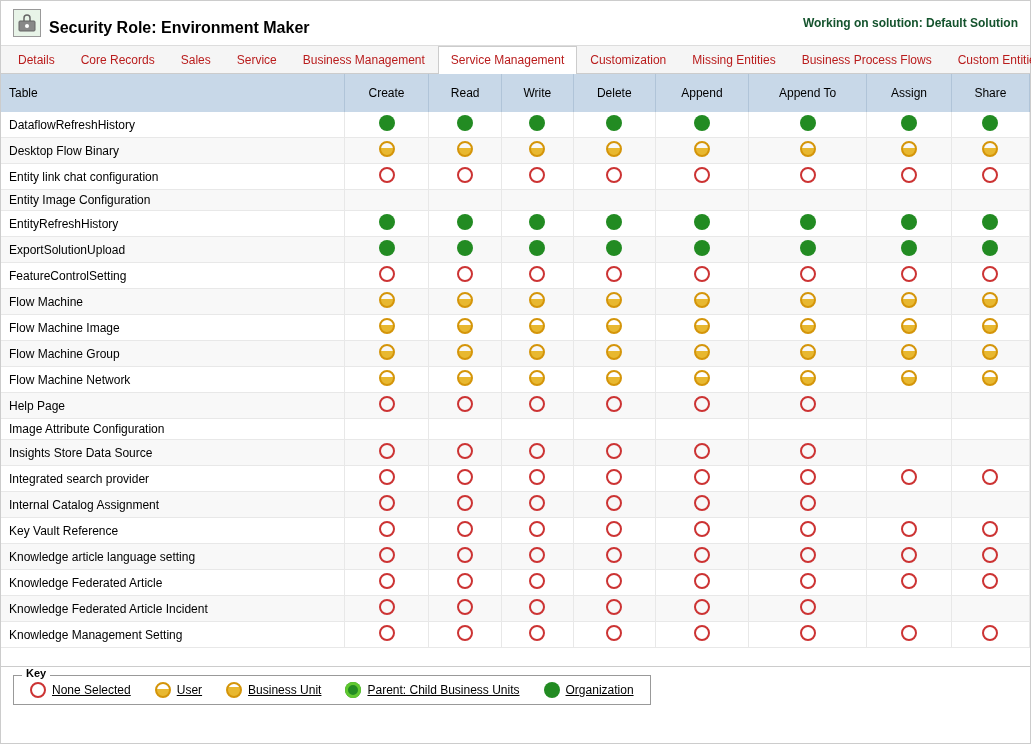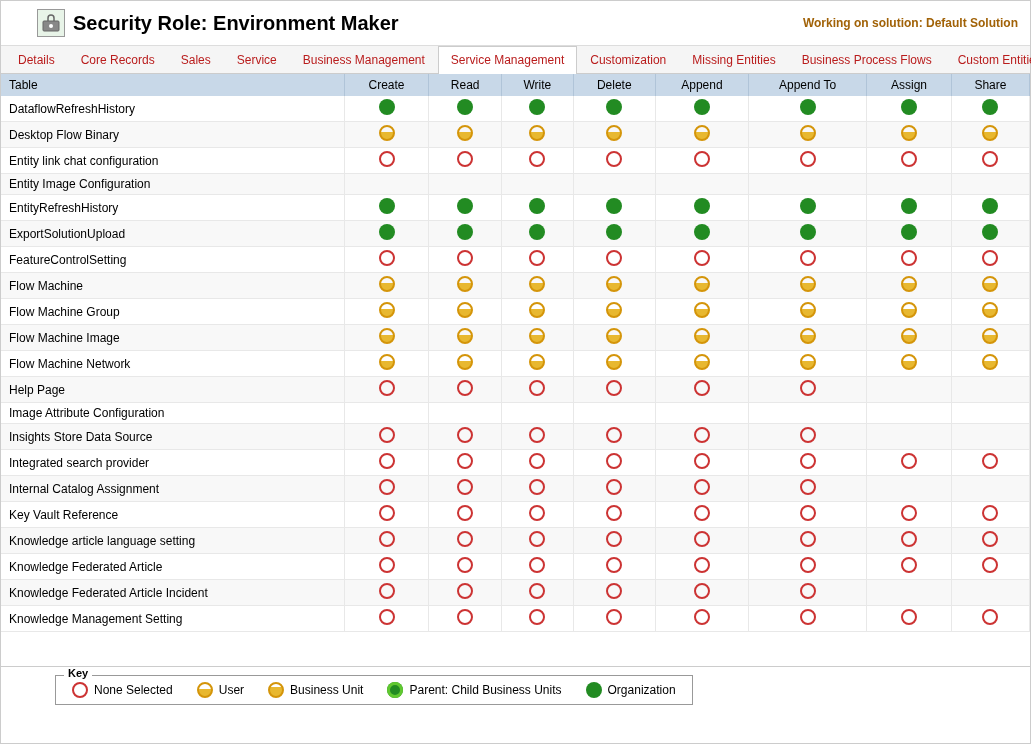--- a/index.html
+++ b/index.html
@@ -1,44 +1,44 @@
 <!DOCTYPE html>
 <html><head>
   <meta charset="utf-8">
   <style>
     * { box-sizing: border-box; margin: 0; padding: 0; }
     body { font-family: 'Segoe UI', Tahoma, Geneva, Verdana, sans-serif; font-size: 12px; background: #f0f0f0; color: #000; }
 
     .main-container { background: #fff; width: 1031px; min-height: 744px; border: 1px solid #ccc; position: relative; }
 
     .header { display: flex; justify-content: space-between; align-items: center; padding: 8px 12px; background: #fff; border-bottom: 1px solid #ddd; }
-    .header-title { display: flex; align-items: center; gap: 8px; font-size: 20px; font-weight: bold; margin-left: 24px; }
+    .header-title { display: flex; align-items: flex-end; gap: 8px; font-size: 16px; font-weight: bold; }
     .header-icon { width: 28px; height: 28px; background: #e8f4e8; border: 1px solid #999; display: flex; align-items: center; justify-content: center; }
-    .header-solution { font-size: 12px; color: #a16207; font-weight: bold; }
+    .header-solution { font-size: 12px; color: #14532d; font-weight: bold; }
 
     .tabs { display: flex; border-bottom: 1px solid #ccc; background: #f5f5f5; padding: 0 4px; }
     .tab { padding: 6px 12px; border: 1px solid transparent; border-bottom: none; cursor: pointer; font-size: 12px; color: #b91c1c; white-space: nowrap; }
     .tab.active { background: #fff; border-color: #ccc; border-bottom-color: #fff; margin-bottom: -1px; z-index: 1; position: relative; }
 
     .content-area { display: flex; flex-direction: column; height: calc(744px - 105px); }
 
     .table-container { flex: 1; overflow-y: auto; overflow-x: hidden; border-bottom: 1px solid #ccc; }
 
     table { width: 100%; border-collapse: collapse; }
     thead tr { background: #c8d8e8; }
-    thead th { padding: 4px 8px; text-align: center; font-weight: normal; border-right: 1px solid #b0c4d8; font-size: 12px; }
+    thead th { padding: 12px 8px; text-align: center; font-weight: normal; border-right: 1px solid #b0c4d8; font-size: 12px; }
     thead th:first-child { text-align: left; padding-left: 8px; }
 
     tbody tr { border-bottom: 1px solid #e8e8e8; padding-left: 26px; }
     tbody tr:nth-child(even) { background: #f8f8f8; }
 
     td { padding: 3px 8px; text-align: center; border-right: 1px solid #e8e8e8; font-size: 12px; }
     td:first-child { text-align: left; padding-left: 8px; }
     .circle-empty { width: 16px; height: 16px; }
-    .key-item { display: flex; align-items: center; gap: 6px; font-size: 12px; }
+    .key-item { display: flex; align-items: center; gap: 6px; font-size: 12px; text-decoration: underline; }
 
     
     .table-container::-webkit-scrollbar { width: 12px; }
     .table-container::-webkit-scrollbar-track { background: #f0f0f0; border: 1px solid #ccc; }
     .table-container::-webkit-scrollbar-thumb { background: #aaa; border: 1px solid #999; }
 
     
     .icon-user { display: inline-block; width: 16px; height: 16px; border-radius: 50%; border: 2px solid #d4950a; background: linear-gradient(to bottom, transparent 40%, #e8b830 40%); }
     .icon-business { display: inline-block; width: 16px; height: 16px; border-radius: 50%; border: 2px solid #d4950a; background: linear-gradient(to bottom, transparent 25%, #e8b830 25%); }
     .icon-parent { display: inline-block; width: 16px; height: 16px; border-radius: 50%; background: #228B22; box-shadow: inset 0 0 0 3px #60c830; }
@@ -176,32 +176,32 @@
               <td><span class="icon-user" title="User"></span></td>
               <td><span class="icon-user" title="User"></span></td>
               <td><span class="icon-user" title="User"></span></td>
               <td><span class="icon-user" title="User"></span></td>
               <td><span class="icon-user" title="User"></span></td>
               <td><span class="icon-user" title="User"></span></td>
               <td><span class="icon-user" title="User"></span></td>
               <td><span class="icon-user" title="User"></span></td>
             </tr>
             <tr>
+              <td>Flow Machine Image</td>
+              <td><span class="icon-user" title="User"></span></td>
+              <td><span class="icon-user" title="User"></span></td>
+              <td><span class="icon-user" title="User"></span></td>
+              <td><span class="icon-user" title="User"></span></td>
+              <td><span class="icon-user" title="User"></span></td>
+              <td><span class="icon-user" title="User"></span></td>
+              <td><span class="icon-user" title="User"></span></td>
+              <td><span class="icon-user" title="User"></span></td>
+            </tr>
+            <tr>
               <td>Flow Machine Group</td>
-              <td><span class="icon-user" title="User"></span></td>
-              <td><span class="icon-user" title="User"></span></td>
-              <td><span class="icon-user" title="User"></span></td>
-              <td><span class="icon-user" title="User"></span></td>
-              <td><span class="icon-user" title="User"></span></td>
-              <td><span class="icon-user" title="User"></span></td>
-              <td><span class="icon-user" title="User"></span></td>
-              <td><span class="icon-user" title="User"></span></td>
-            </tr>
-            <tr>
-              <td>Flow Machine Image</td>
               <td><span class="icon-user" title="User"></span></td>
               <td><span class="icon-user" title="User"></span></td>
               <td><span class="icon-user" title="User"></span></td>
               <td><span class="icon-user" title="User"></span></td>
               <td><span class="icon-user" title="User"></span></td>
               <td><span class="icon-user" title="User"></span></td>
               <td><span class="icon-user" title="User"></span></td>
               <td><span class="icon-user" title="User"></span></td>
             </tr>
             <tr>
@@ -322,21 +322,21 @@
               <td><span class="icon-none" title="None Selected"></span></td>
               <td><span class="icon-none" title="None Selected"></span></td>
               <td><span class="icon-none" title="None Selected"></span></td>
               <td><span class="icon-none" title="None Selected"></span></td>
               <td><span class="icon-none" title="None Selected"></span></td>
             </tr>
           </tbody>
       </table>
     </div>
 
-    <div style="padding: 6px 8px; margin-left: 42px;">
+    <div style="padding: 6px 8px;">
       <div style="border: 1px solid #999; padding: 6px 16px; display: inline-flex; align-items: center; gap: 24px; position: relative; margin: 2px 4px;">
         <span style="position: absolute; top: -9px; left: 8px; background: #fff; padding: 0 4px; font-size: 11px; font-weight: bold;">Key</span>
         <div class="key-item">
           <span class="icon-none"></span>
           <span>None Selected</span>
         </div>
         <div class="key-item">
           <span class="icon-user"></span>
           <span>User</span>
         </div>

